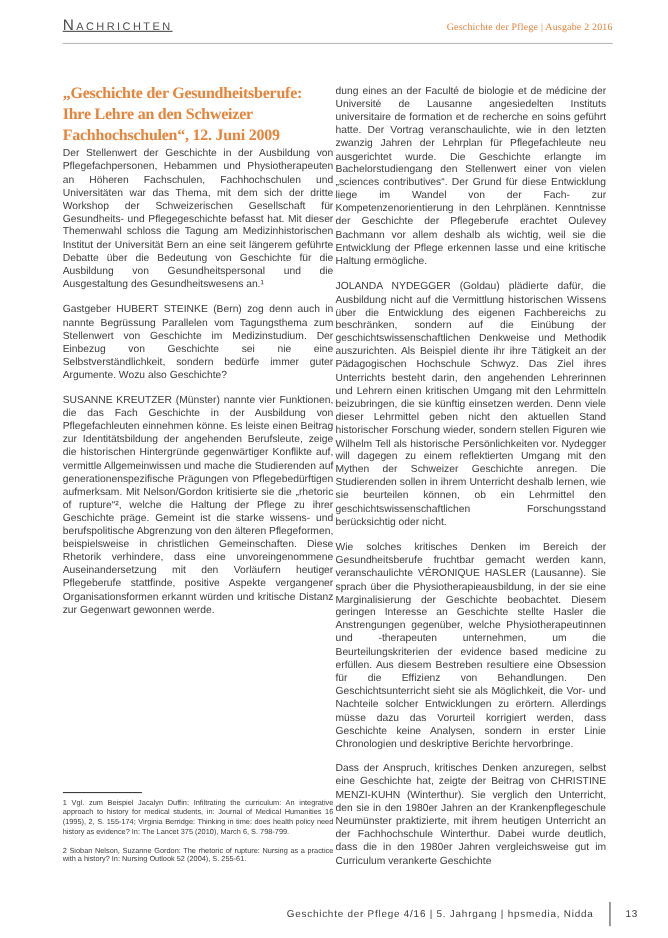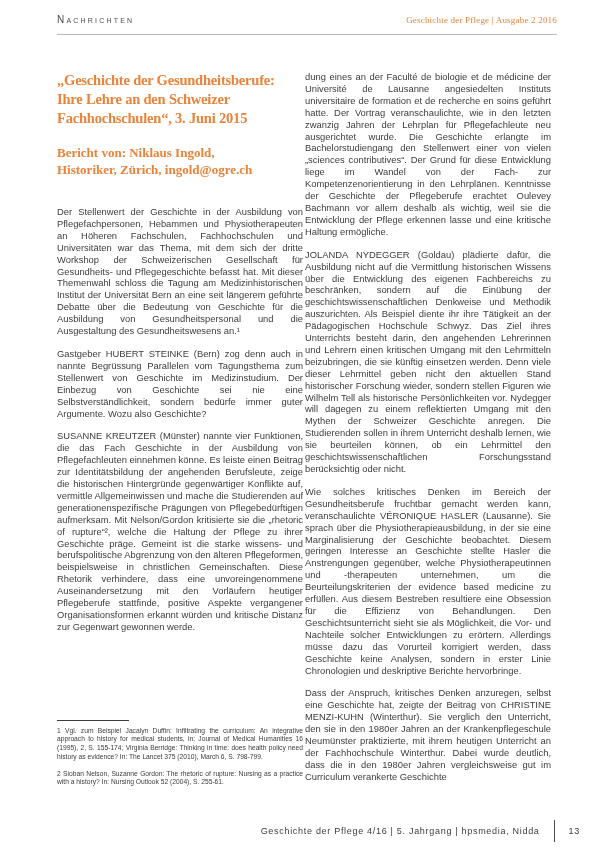--- a/index.html
+++ b/index.html
@@ -16,21 +16,21 @@
     background:#ffffff;
   }
   
   .runhead {
     display:flex; justify-content:space-between; align-items:baseline;
     border-bottom:1px solid #b9b9b9;
     padding-bottom:9px;
   }
   .section-label {
     font-variant:small-caps;
-    font-size:10px; letter-spacing:2.2px; color:#4c4c4c;
+    font-size:14px; letter-spacing:2.2px; color:#4c4c4c;text-decoration:underline;
   }
   .issue-label { font-size:9px; letter-spacing:0.2px; }
   
   .columns {
     flex:1 1 auto;
     display:flex; gap:2px;
     padding-top:36px;
     overflow:hidden;
   }
   .col { width:246px; display:flex; flex-direction:column; }
@@ -80,26 +80,22 @@
     <span class="section-label">Nachrichten</span>
     <span class="issue-label accent">Geschichte der Pflege | Ausgabe 2 2016</span>
   </div>
 
   <div class="columns">
 
     <div class="col">
       <h1 class="article-title accent">
         <span style="display:block">„Geschichte der Gesundheitsberufe:</span>
         <span style="display:block">Ihre Lehre an den Schweizer</span>
-        <span style="display:block">Fachhochschulen“, 3. Juni 2015</span>
+        <span style="display:block">Fachhochschulen“, 12. Juni 2009</span>
       </h1>
-      <div class="byline accent">
-        <span style="display:block">Bericht von: Niklaus Ingold,</span>
-        <span style="display:block">Historiker, Zürich, ingold@ogre.ch</span>
-      </div>
       <p class="body-par">Der Stellenwert der Geschichte in der Ausbildung von Pflegefachpersonen, Hebammen und Physiotherapeuten an Höheren Fachschulen, Fachhochschulen und Universitäten war das Thema, mit dem sich der dritte Workshop der Schweizerischen Gesellschaft für Gesundheits- und Pflegegeschichte befasst hat. Mit dieser Themenwahl schloss die Tagung am Medizinhistorischen Institut der Universität Bern an eine seit längerem geführte Debatte über die Bedeutung von Geschichte für die Ausbildung von Gesundheitspersonal und die Ausgestaltung des Gesundheitswesens an.¹</p>
       <p class="body-par">Gastgeber HUBERT STEINKE (Bern) zog denn auch in nannte Begrüssung Parallelen vom Tagungsthema zum Stellenwert von Geschichte im Medizinstudium. Der Einbezug von Geschichte sei nie eine Selbstverständlichkeit, sondern bedürfe immer guter Argumente. Wozu also Geschichte?</p>
       <p class="body-par">SUSANNE KREUTZER (Münster) nannte vier Funktionen, die das Fach Geschichte in der Ausbildung von Pflegefachleuten einnehmen könne. Es leiste einen Beitrag zur Identitätsbildung der angehenden Berufsleute, zeige die historischen Hintergründe gegenwärtiger Konflikte auf, vermittle Allgemeinwissen und mache die Studierenden auf generationenspezifische Prägungen von Pflegebedürftigen aufmerksam. Mit Nelson/Gordon kritisierte sie die „rhetoric of rupture“², welche die Haltung der Pflege zu ihrer Geschichte präge. Gemeint ist die starke wissens- und berufspolitische Abgrenzung von den älteren Pflegeformen, beispielsweise in christlichen Gemeinschaften. Diese Rhetorik verhindere, dass eine unvoreingenommene Auseinandersetzung mit den Vorläufern heutiger Pflegeberufe stattfinde, positive Aspekte vergangener Organisationsformen erkannt würden und kritische Distanz zur Gegenwart gewonnen werde.</p>
 
       <div class="footnotes">
         <div class="footnote-rule"></div>
         <p class="footnote">1 Vgl. zum Beispiel Jacalyn Duffin: Infiltrating the curriculum: An integrative approach to history for medical students, in: Journal of Medical Humanities 16 (1995), 2, S. 155-174; Virginia Berridge: Thinking in time: does health policy need history as evidence? In: The Lancet 375 (2010), March 6, S. 798-799.</p>
         <p class="footnote">2 Sioban Nelson, Suzanne Gordon: The rhetoric of rupture: Nursing as a practice with a history? In: Nursing Outlook 52 (2004), S. 255-61.</p>
       </div>
     </div>

